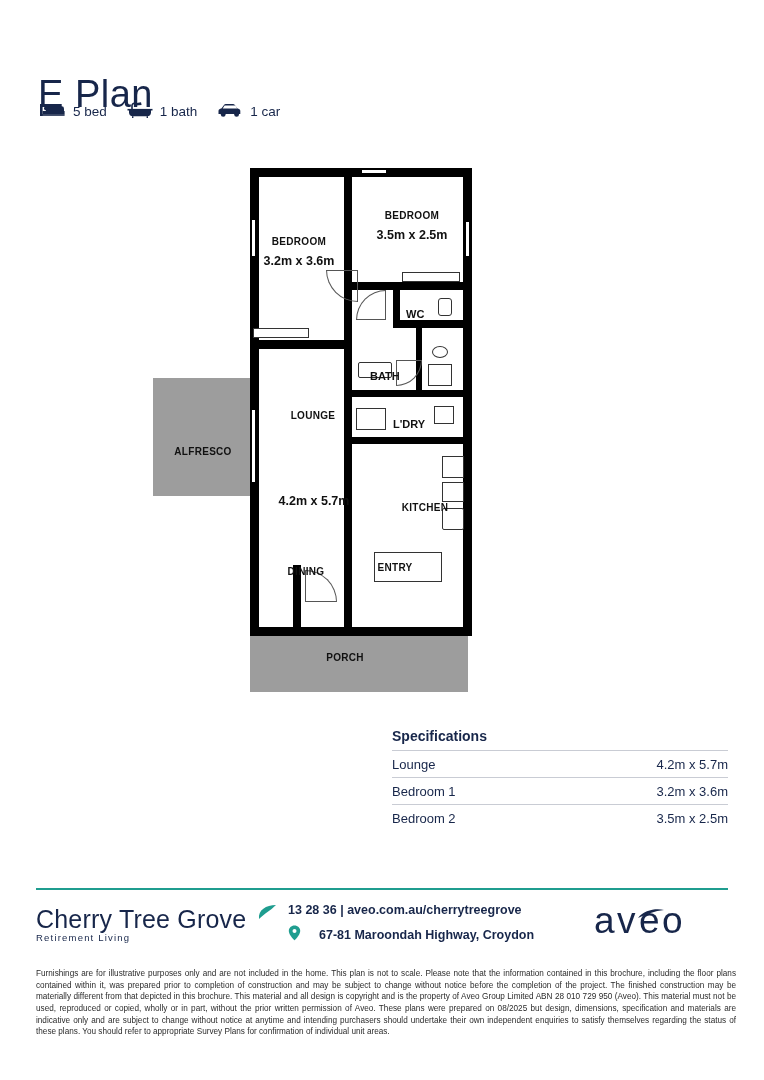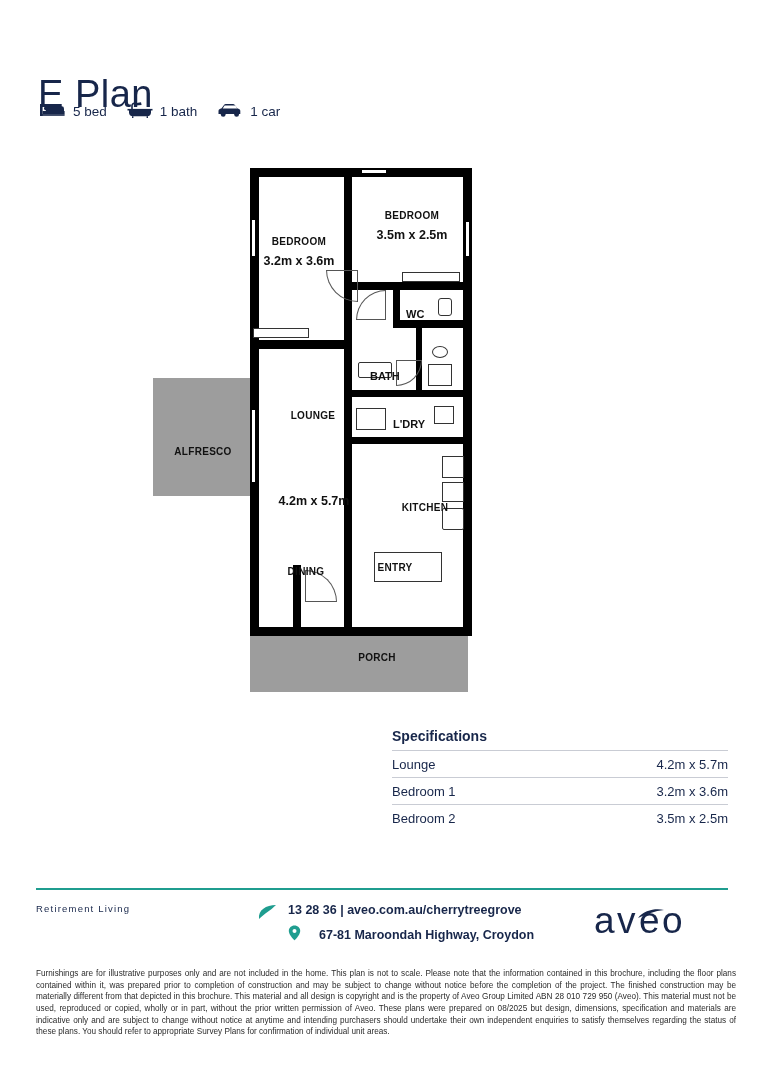--- a/index.html
+++ b/index.html
@@ -238,21 +238,21 @@
     <span class="feature-label">1 car</span>
   </div>
 </div>
 
 <div class="plan">
 
   <div class="shape grey" style="left:3px; top:218px; width:100px; height:118px;"></div>
   <div class="roomlabel" style="left:3px; top:286px; width:100px;">ALFRESCO</div>
 
   <div class="shape grey" style="left:100px; top:470px; width:218px; height:62px;"></div>
-  <div class="roomlabel" style="left:100px; top:492px; width:190px;margin-left:32px;">PORCH</div>
+  <div class="roomlabel" style="left:100px; top:492px; width:190px;">PORCH</div>
 
   <div class="shape white" style="left:100px; top:8px; width:222px; height:468px; border:0;"></div>
 
   <div class="shape wall" style="left:100px; top:8px; width:222px; height:9px;"></div>
   <div class="shape wall" style="left:100px; top:8px; width:9px; height:468px;"></div>
   <div class="shape wall" style="left:313px; top:8px; width:9px; height:468px;"></div>
   <div class="shape wall" style="left:100px; top:467px; width:222px; height:9px;"></div>
 
   <div class="shape wall" style="left:194px; top:8px; width:8px; height:122px;"></div>
 
@@ -332,20 +332,21 @@
   </div>
   <div class="spec-row">
     <span class="spec-name">Bedroom 2</span>
     <span class="spec-val">3.5m x 2.5m</span>
   </div>
 </div>
 
 <div class="footer-rule"></div>
 
 <div class="brand">
+  <div class="brand-name">Cherry Tree Grove</div>
   <div class="brand-sub">Retirement Living</div>
 </div>
 
 <div class="leaf">
   <svg width="22" height="20" viewBox="0 0 22 20">
     <path d="M20 1 C10 1 2 6 3 15 C9 9 14 7 20 1 Z" fill="#1f9d8f"></path>
   </svg>
 </div>
 
 <div class="contact">

